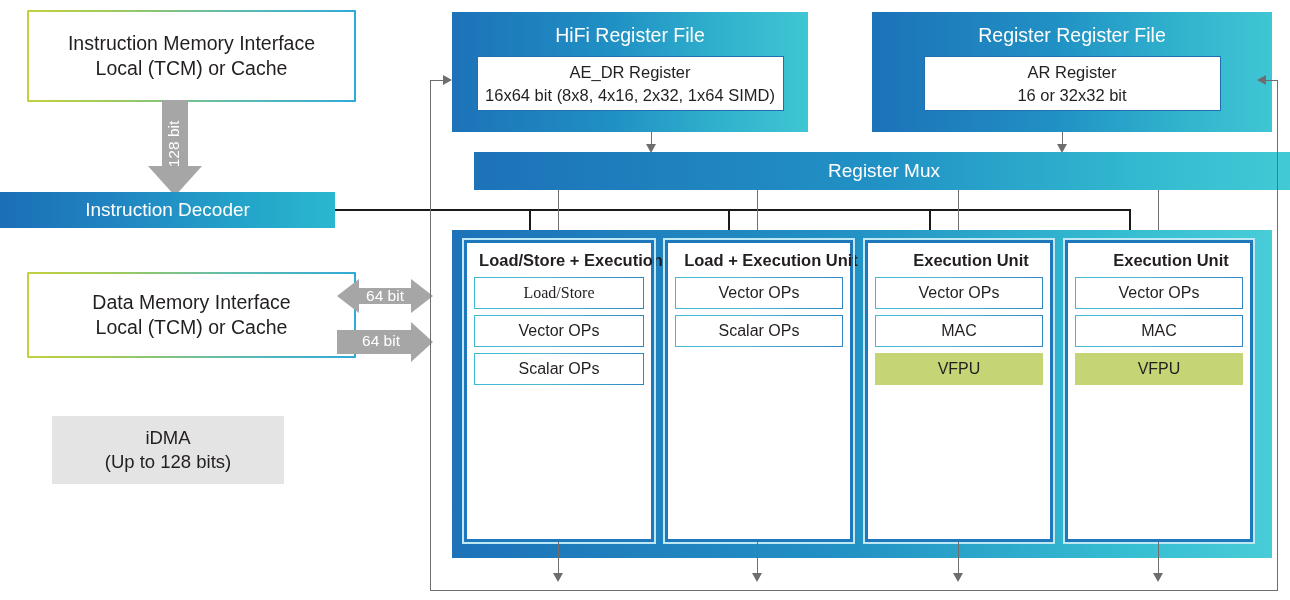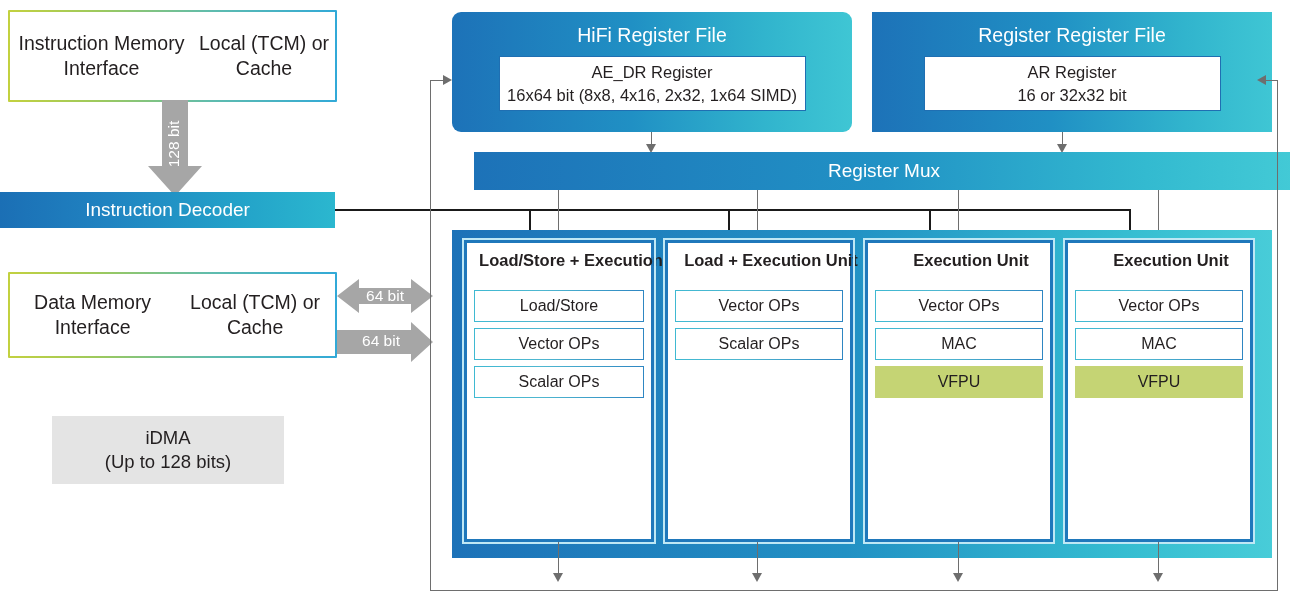--- a/index.html
+++ b/index.html
@@ -26,27 +26,28 @@
   .mem-box {
     background: #ffffff;
     border: 2px solid transparent;
     border-radius: 1px;
     background-image:
        linear-gradient(#ffffff, #ffffff),
        linear-gradient(90deg, #c3d13f 0%, #9cc95e 28%, #5fbcae 62%, #31a9d8 100%);
     background-origin: border-box;
     background-clip: padding-box, border-box;
     display: flex;
-    flex-direction: row;
+    flex-direction: column;
     align-items: center;
     justify-content: center;
     color: #231f20;
     font-size: 19.5px;
     line-height: 1.30;
     text-align: center;
+    margin-left: 19px;
   }
 
   
   .decoder-bar {
     background: linear-gradient(90deg, #1b6fb5 0%, #2083c1 32%, #23a3c9 72%, #2bb7cf 100%);
     display: flex;
     align-items: center;
     justify-content: center;
     color: #ffffff;
     font-size: 19px;
@@ -113,21 +114,21 @@
     outline-offset: 0px;
     display: flex;
     flex-direction: column;
     align-items: center;
     padding-top: 8px;
   }
   .exec-title {
     color: #231f20;
     font-size: 16.5px;
     font-weight: bold;
-    margin-bottom: 20px;
+    margin-bottom: 7px;
     white-space: nowrap;
     padding-left: 24px;
   }
   .exec-sub {
     background: #ffffff;
     border: 1.6px solid transparent;
     background-image:
        linear-gradient(#ffffff, #ffffff),
        linear-gradient(90deg, #3fb9d2 0%, #4fb7d0 40%, #2e86c2 100%);
     background-origin: border-box;
@@ -230,21 +231,21 @@
   <svg class="abs" style="left:337px; top:322px; width:96px; height:40px;" viewBox="0 0 96 40">
     <polygon points="0,8 74,8 74,0 96,20 74,40 74,32 0,32" fill="#a6a6a6"></polygon>
   </svg>
   <div class="blockarrow-label" style="left:333px; top:332px; width:96px; text-align:center;">64 bit</div>
 
   <div class="idma-box abs" style="left:52px; top:416px; width:232px; height:68px;">
     <div>iDMA</div>
     <div>(Up to 128 bits)</div>
   </div>
 
-  <div class="regfile abs" style="left:452px; top:12px; width:400px; height:120px;border-radius:9px;">
+  <div class="regfile abs" style="left:452px; top:12px; width:356px; height:120px;">
     <div class="regfile-title">HiFi Register File</div>
     <div class="regfile-inner" style="width:305px; height:53px;">
       <div>AE_DR Register</div>
       <div>16x64 bit (8x8, 4x16, 2x32, 1x64 SIMD)</div>
     </div>
   </div>
 
   <div class="regfile abs" style="left:872px; top:12px; width:400px; height:120px;">
     <div class="regfile-title">Register Register File</div>
     <div class="regfile-inner" style="width:295px; height:53px;">
@@ -286,21 +287,21 @@
   <div class="line-v" style="left:958px; top:190px; height:47px;"></div>
   <div class="arrow-down" style="left:953px; top:234px;"></div>
 
   <div class="line-v" style="left:1158px; top:190px; height:47px;"></div>
   <div class="arrow-down" style="left:1153px; top:234px;"></div>
 
   <div class="exec-container abs" style="left:452px; top:230px; width:820px; height:328px;"></div>
 
   <div class="exec-card abs" style="left:464px; top:240px; width:190px; height:302px;">
     <div class="exec-title">Load/Store + Execution</div>
-    <div class="exec-sub" style="width:168px; height:30px;">Load/Store</div>
+    <div class="exec-sub" style="width:168px; height:30px;font-family:Liberation Serif, serif;">Load/Store</div>
     <div class="exec-sub" style="width:168px; height:30px;">Vector OPs</div>
     <div class="exec-sub" style="width:168px; height:30px;">Scalar OPs</div>
   </div>
 
   <div class="exec-card abs" style="left:665px; top:240px; width:188px; height:302px;">
     <div class="exec-title">Load + Execution Unit</div>
     <div class="exec-sub" style="width:166px; height:30px;">Vector OPs</div>
     <div class="exec-sub" style="width:166px; height:30px;">Scalar OPs</div>
   </div>
 

